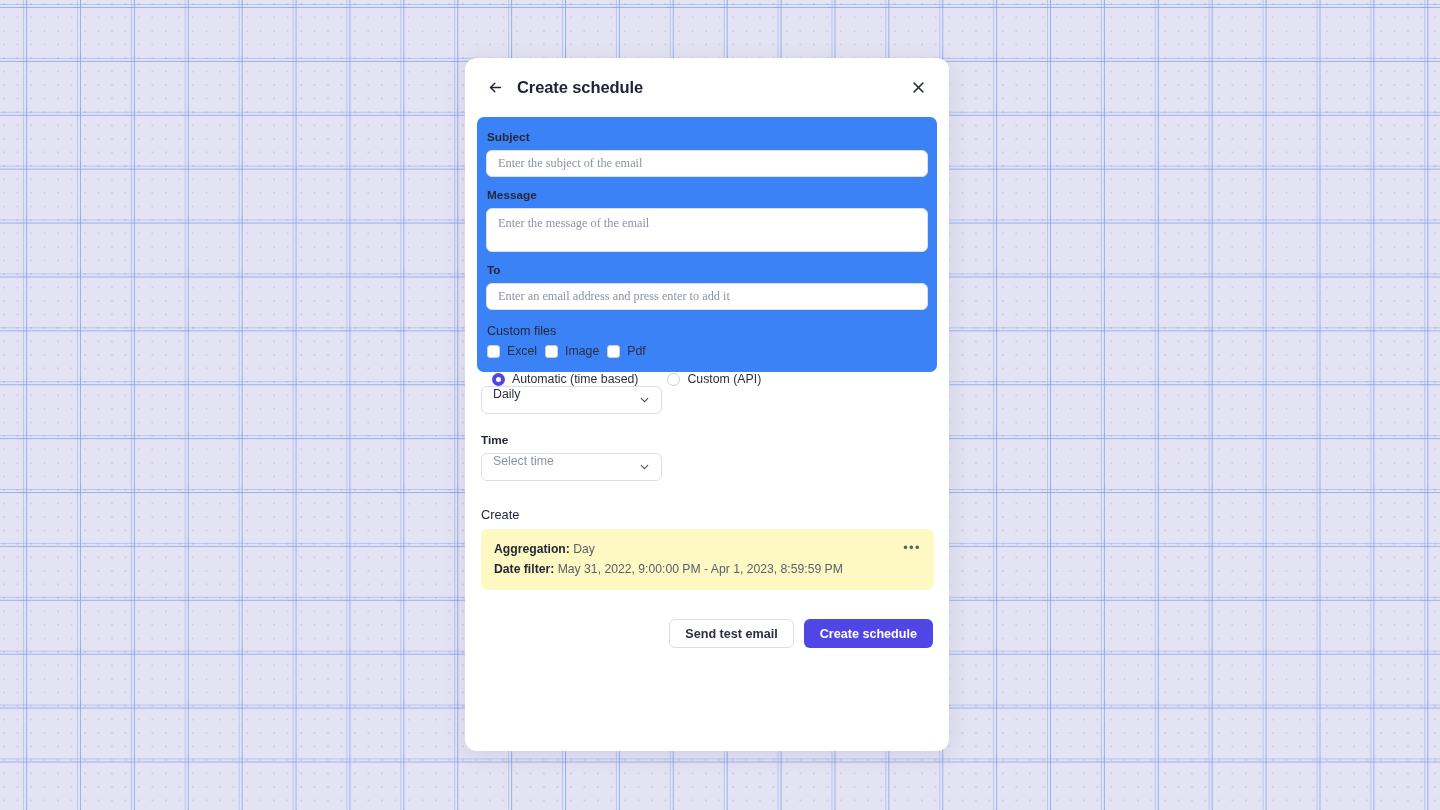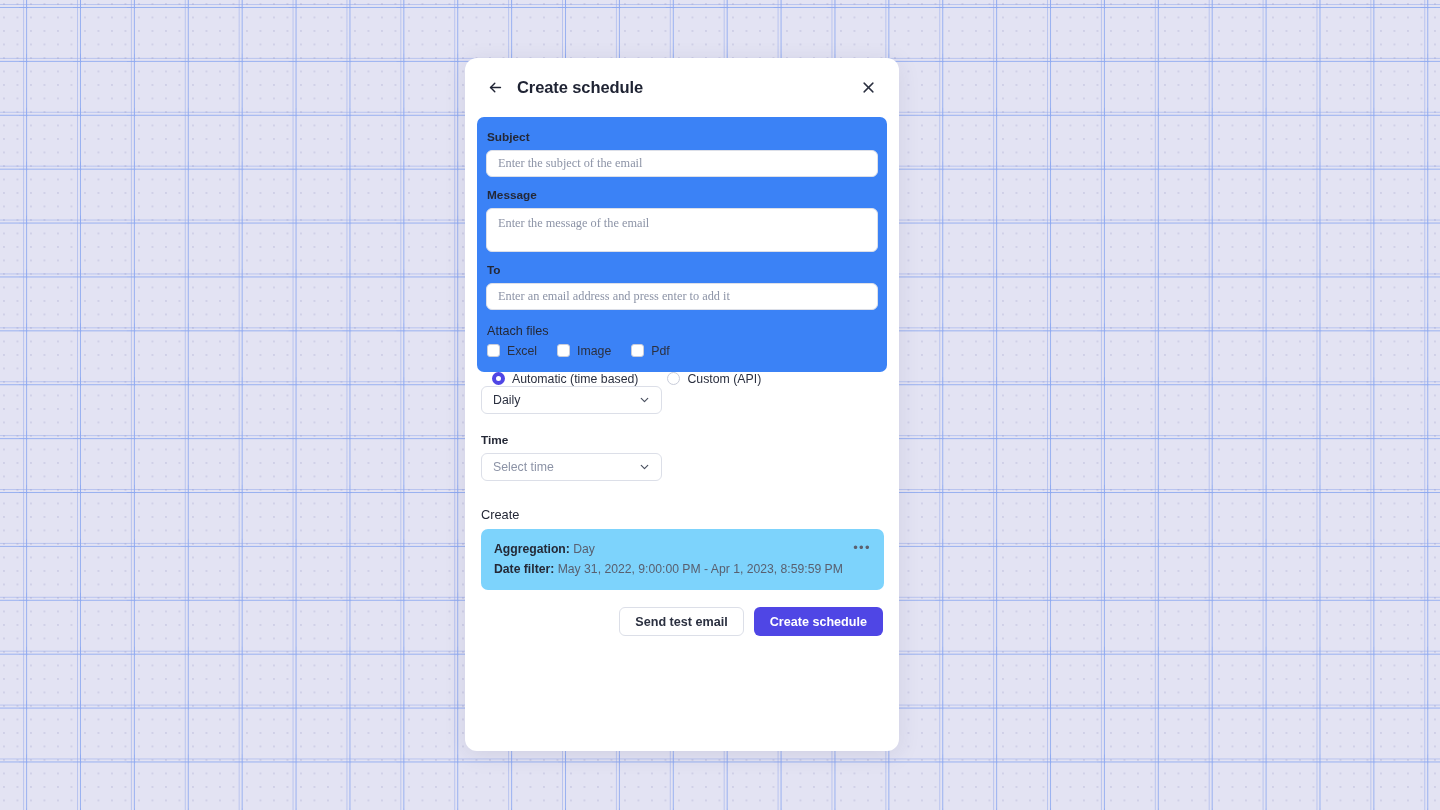--- a/index.html
+++ b/index.html
@@ -47,21 +47,21 @@
       linear-gradient(to right, transparent 3px, #000 3px, #000 4.2px, transparent 4.2px);
     mask-size: 53.9px 53.9px, 53.9px 53.9px;
     mask-position: 73px 4px, 77px 0px;
     pointer-events: none;
   }
 
   .modal {
     position: absolute;
     left: 465px;
     top: 58px;
-    width: 434px;
+    width: 484px;
     height: 693px;
     background: #ffffff;
     border-radius: 12px;
     box-shadow: 0 4px 22px rgba(40,40,90,0.10);
     overflow: hidden;
   }
 
   
   .modal-header {
     height: 59px;
@@ -145,21 +145,22 @@
     margin-bottom: 6px;
     padding-left: 1px;
   }
   .checkbox-row {
     display: flex;
     align-items: center;
     padding-left: 1px;
   }
   .cb-item {
     display: flex;
-    margin-right: 20px;
+    align-items: center;
+    margin-right: 8px;
     cursor: pointer;
   }
   .cb-box {
     width: 13px;
     height: 13px;
     border: 1px solid #c9cdda;
     border-radius: 3px;
     background: #ffffff;
     flex: none;
   }
@@ -182,20 +183,21 @@
     padding-left: 4px;
   }
 
   .radio-row {
     display: flex;
     align-items: center;
     padding-left: 4px;
   }
   .radio-item {
     display: flex;
+    align-items: center;
     margin-right: 18px;
     cursor: pointer;
     padding-left: 11px;
   }
   .radio-circle {
     width: 13px;
     height: 13px;
     border-radius: 50%;
     border: 1px solid #c9cdda;
     background: #ffffff;
@@ -228,21 +230,20 @@
     margin-left: 4px;
   }
   .select-box {
     width: 100%;
     height: 100%;
     border: 1px solid #dcdfe8;
     border-radius: 6px;
     background: #ffffff;
     font-size: 12.3px;
     display: flex;
-    align-items: center;
     padding: 0 11px;
     cursor: pointer;
   }
   .select-value { color: #2b3040; }
   .select-value.placeholder { color: #8c93a6; }
   .chev {
     position: absolute;
     right: 11px;
     top: 50%;
     transform: translateY(-50%);
@@ -253,21 +254,21 @@
 
   .filters-title {
     font-size: 12.8px;
     color: #242836;
     margin-top: 26px;
     margin-bottom: 7px;
     padding-left: 4px;
   }
   .filters-card {
     margin: 0 3px 0 4px;
-    background: #7dd3fc;
+    background: #fef9c3;
     border-radius: 7px;
     padding: 10px 13px 11px 13px;
     display: flex;
     align-items: flex-start;
   }
   .filters-lines { flex: 1; }
   .filter-line {
     font-size: 12.2px;
     color: #596070;
     line-height: 20px;
@@ -285,21 +286,21 @@
     cursor: pointer;
     flex: none;
   }
 
   
   .footer {
     display: flex;
     justify-content: flex-end;
     align-items: center;
     padding: 0 16px;
-    margin-top: 17px;
+    margin-top: 29px;
   }
   .btn {
     font-family: "Liberation Sans", sans-serif;
     font-size: 12.6px;
     font-weight: 700;
     border-radius: 6px;
     height: 29px;
     padding: 0 15px;
     cursor: pointer;
     border: 1px solid transparent;
@@ -348,21 +349,21 @@
     <div class="field">
       <div class="field-label">Message</div>
       <textarea class="text-area" placeholder="Enter the message of the email" style=""></textarea>
     </div>
 
     <div class="field">
       <div class="field-label">To</div>
       <input class="text-input" type="text" placeholder="Enter an email address and press enter to add it" style="">
     </div>
 
-    <div class="attach-title">Attach files</div>
+    <div class="attach-title">Custom files</div>
     <div class="checkbox-row">
       <label class="cb-item">
         <span class="cb-box"></span>
         <span class="cb-label">Excel</span>
       </label>
       <label class="cb-item">
         <span class="cb-box"></span>
         <span class="cb-label">Image</span>
       </label>
       <label class="cb-item">

